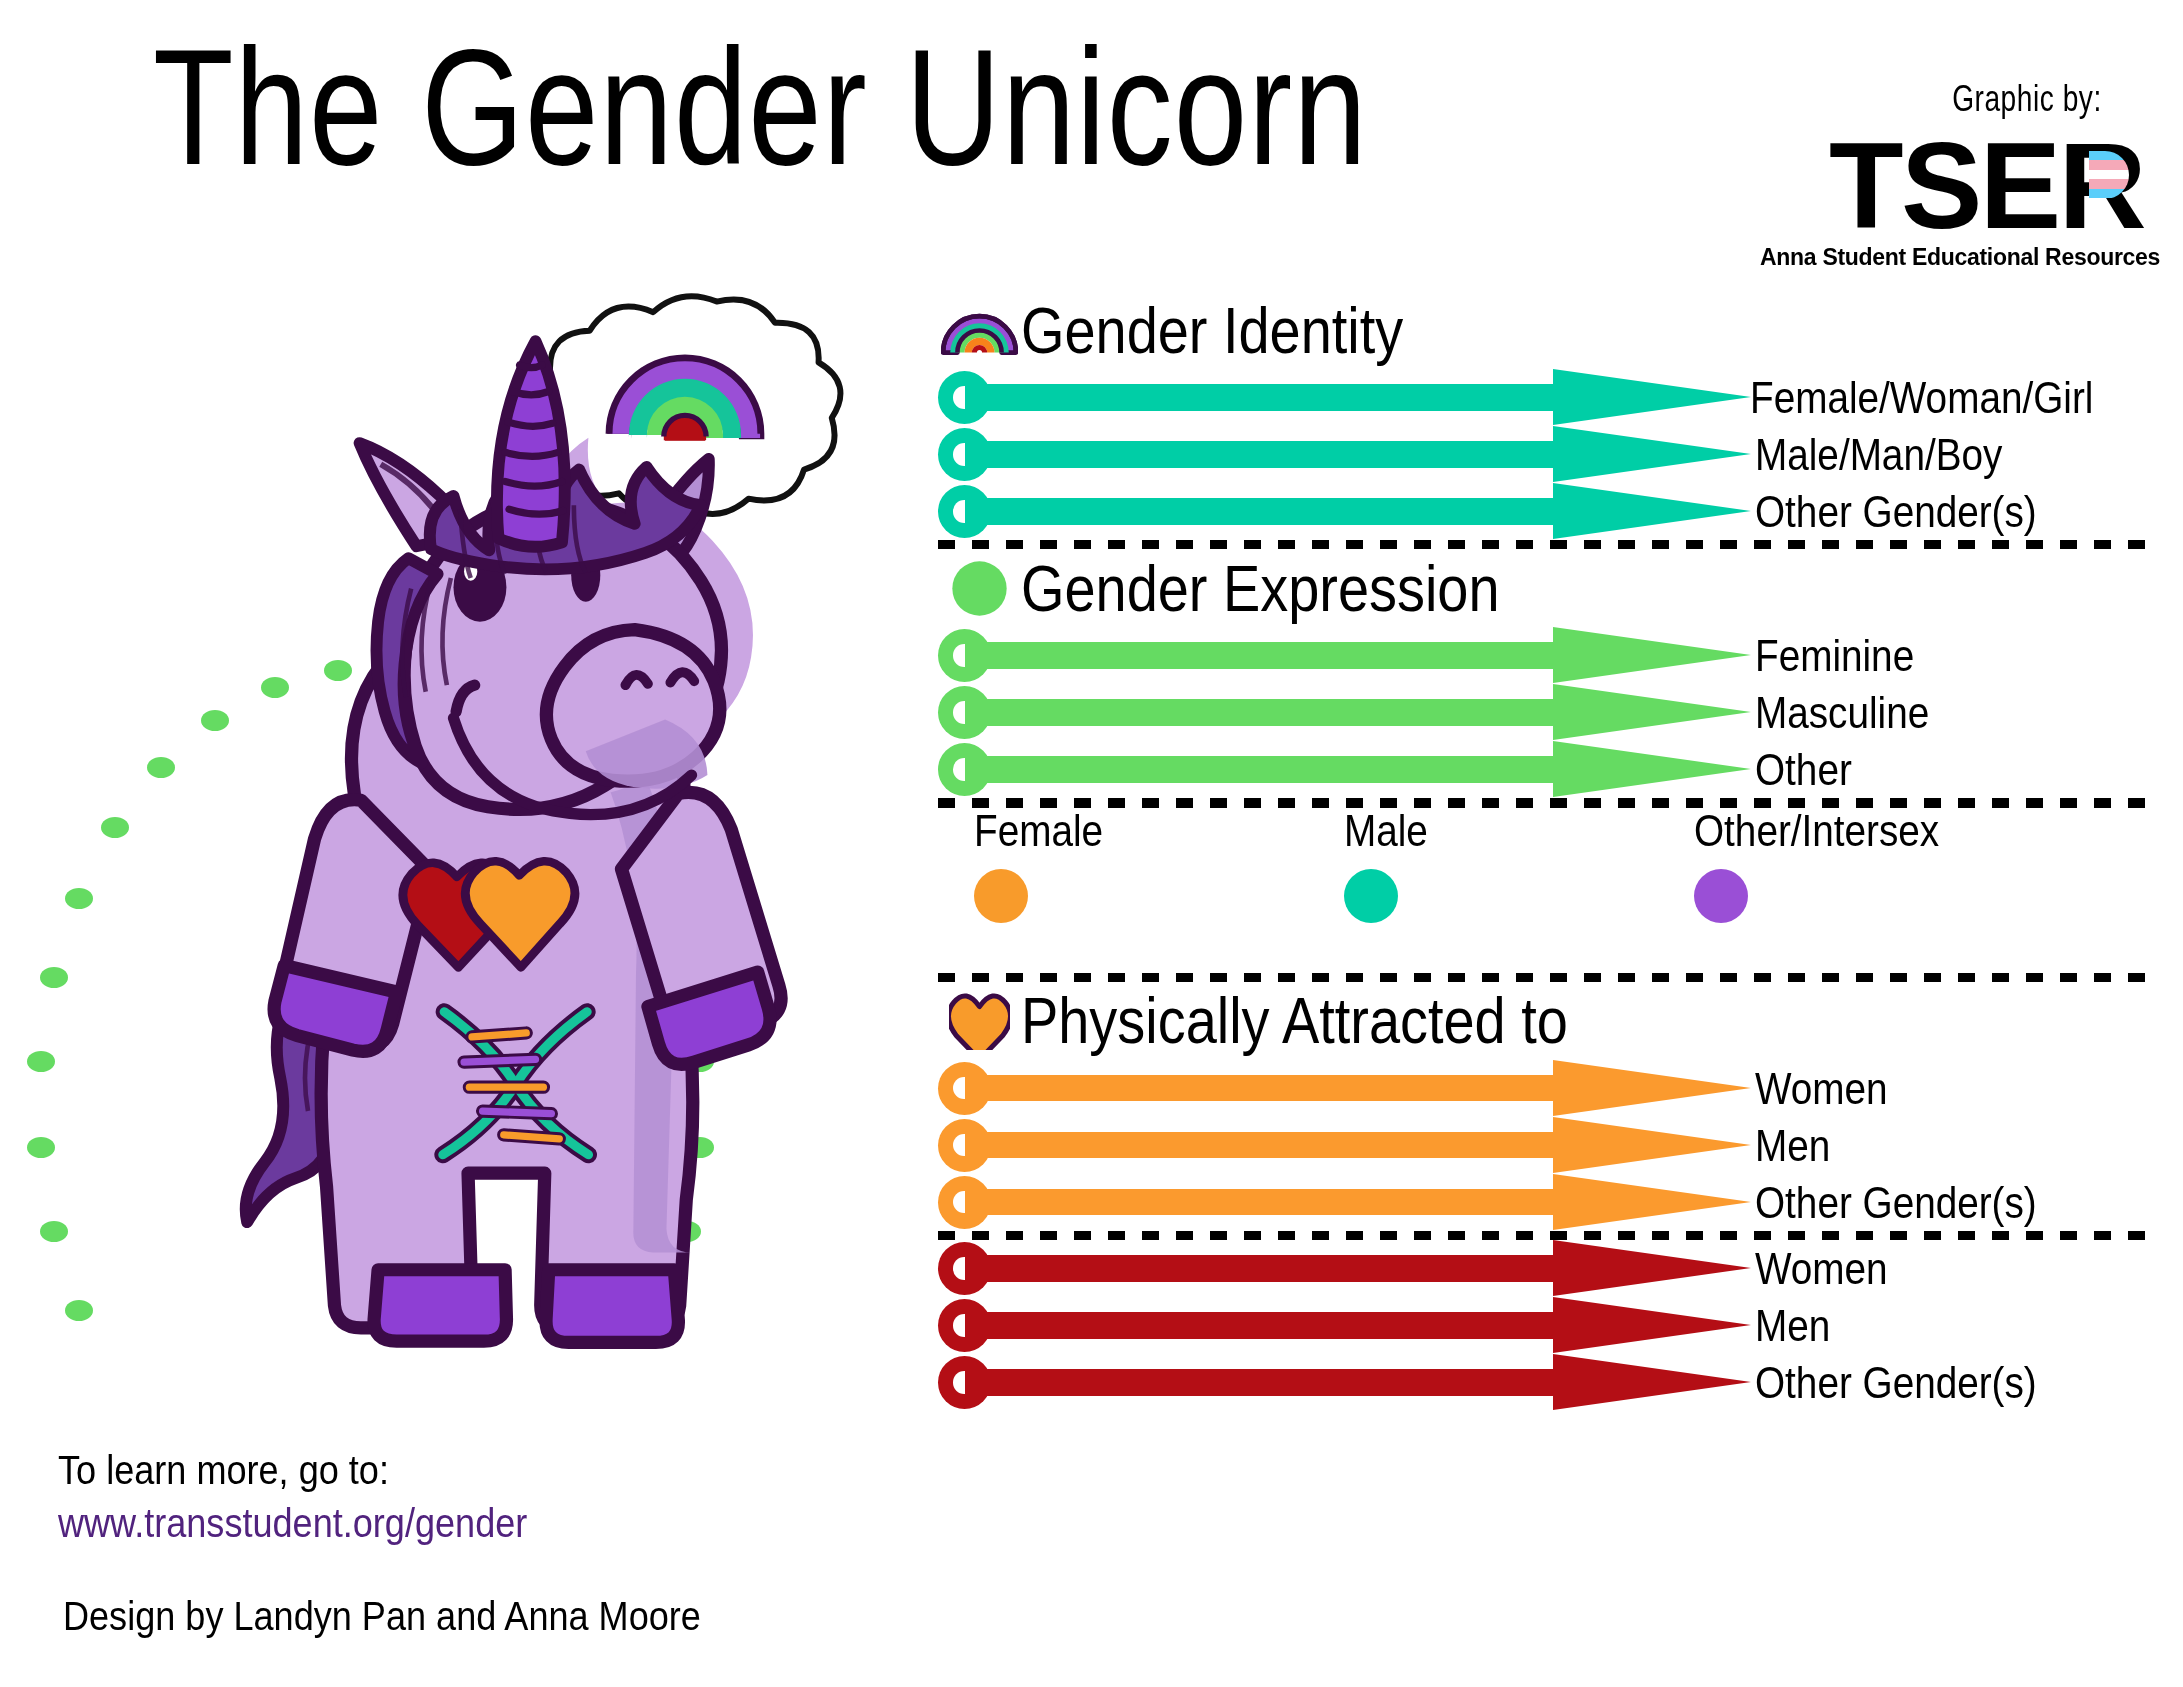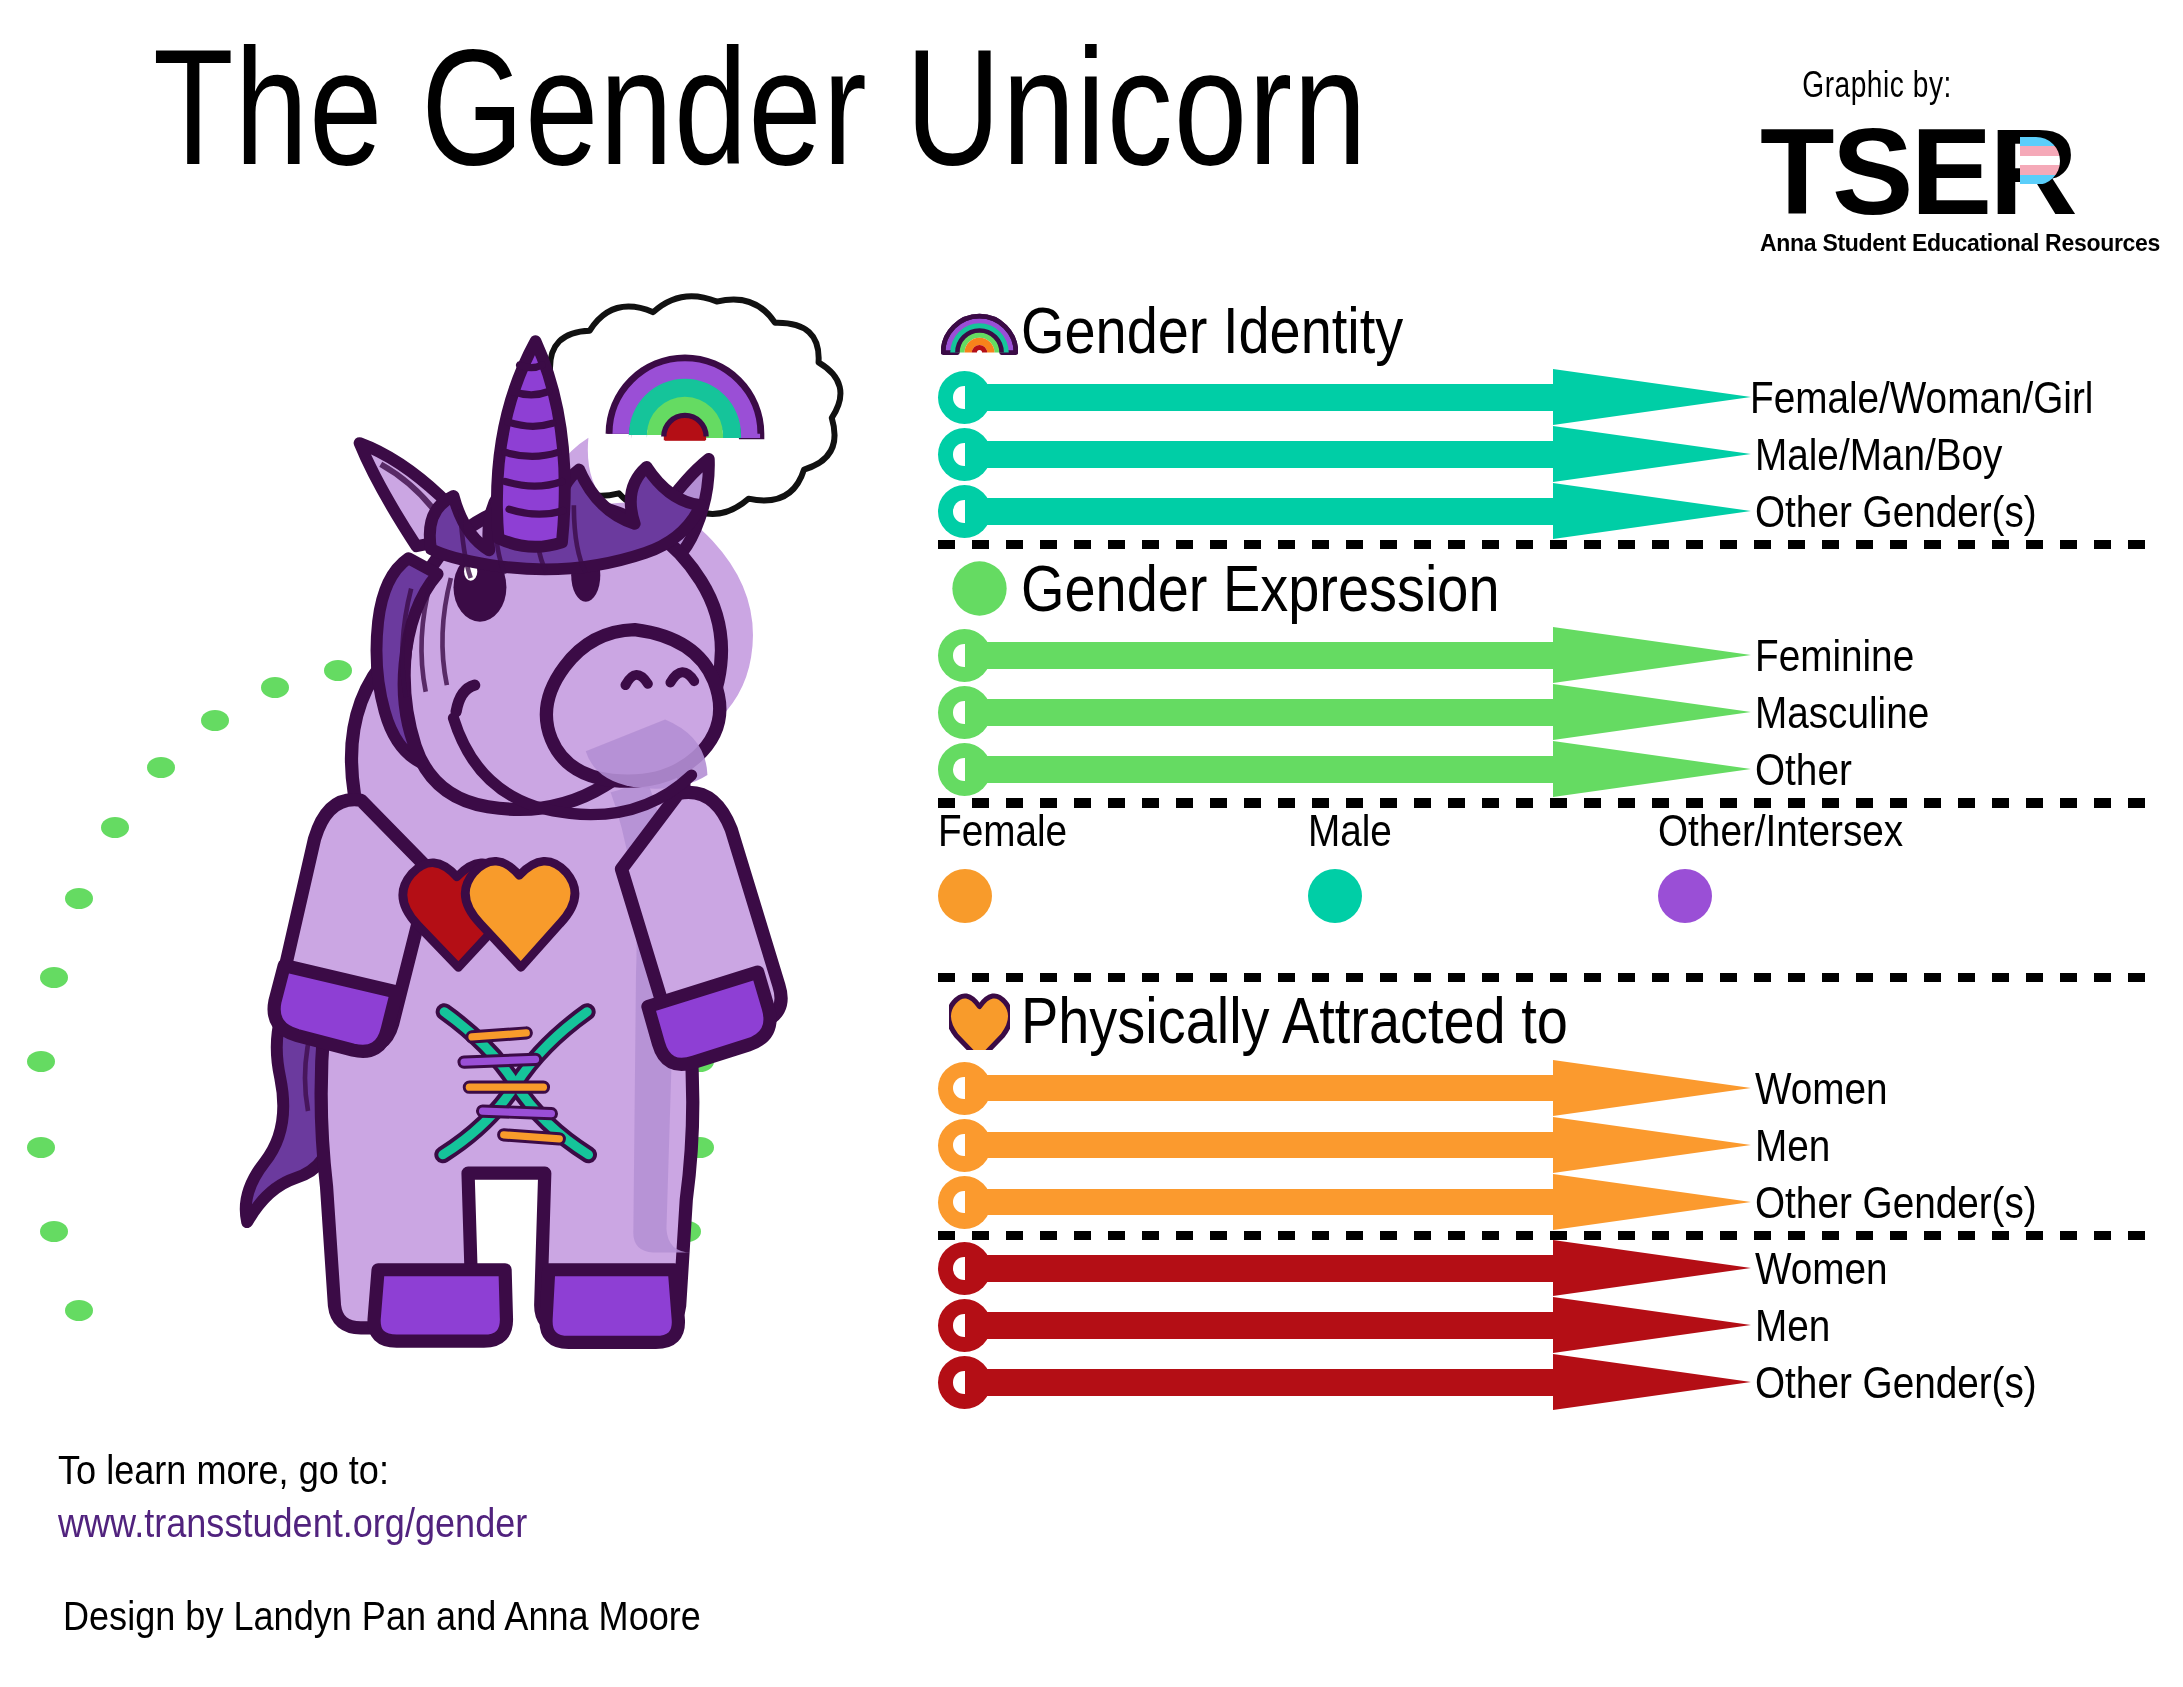--- a/index.html
+++ b/index.html
@@ -19,21 +19,21 @@
     line-height: 1;
     letter-spacing: 1.3px;
     transform: scaleX(0.80);
     transform-origin: left top;
     color: #000;
     white-space: nowrap;
     font-weight: 400;
   }
 
   
-  .tser-block { position: absolute; left: 1760px; top: 64px; width: 384px; text-align: left; }
+  .tser-block { position: absolute; left: 1760px; top: 78px; width: 384px; text-align: right; }
   .graphic-by {
     font-size: 36px; color: #000; letter-spacing: 0.7px;
     transform: scaleX(0.78); transform-origin: center top;
     font-family: "Liberation Sans Narrow","Liberation Sans",sans-serif;
     white-space: nowrap;
   }
   .tser-word {
     position: relative;
     font-size: 122px; font-weight: bold; color: #000;
     letter-spacing: -2.6px; line-height: 1.02;
@@ -101,21 +101,21 @@
   }
 
   
   .divider {
     height: 9.3px; margin: 0;
     background-image: repeating-linear-gradient(to right,
       #000 0px, #000 17px, transparent 17px, transparent 34px);
   }
 
   
-  .sab-grid { position: relative; height: 165px; }
+  .sab-grid { position: relative; height: 165px; margin-left: 36px; }
   .sab-item { position: absolute; top: 0; text-align: left; }
   .sab-label {
     font-family: "Liberation Sans Narrow","Liberation Sans",sans-serif;
     font-size: 45px; color: #000; white-space: nowrap;
     transform: scaleX(0.86); transform-origin: left top; line-height: 1;
   }
   .sab-dot { width: 54px; height: 54px; border-radius: 50%; margin-top: 16px; }
 
   
   .learn {

